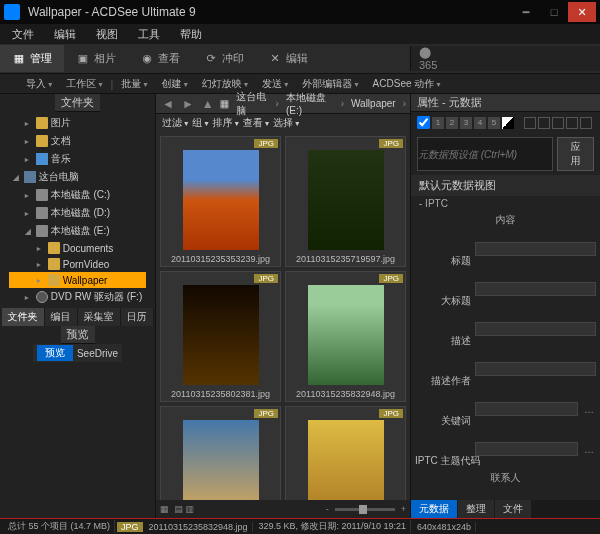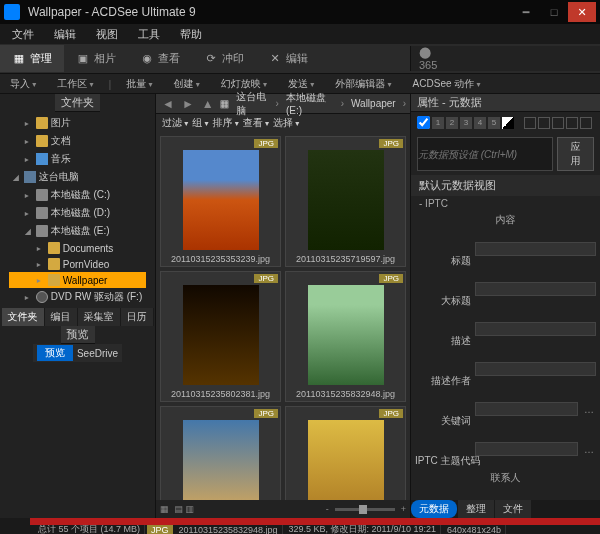--- a/index.html
+++ b/index.html
@@ -10,21 +10,21 @@
 .titlebar .winbtns { display: flex; }
 .titlebar .winbtn { width: 28px; height: 20px; display: flex; align-items: center; justify-content: center; color: #888; }
 .titlebar .winbtn.close { background: #c0392b; color: #fff; }
 .menubar { height: 20px; background: #1a1a1a; display: flex; align-items: center; padding: 0 4px; gap: 4px; }
 .menubar .item { padding: 2px 8px; color: #ccc; }
 .tabbar { height: 30px; background: #2a2a2a; display: flex; align-items: center; border-bottom: 1px solid #111; }
 .tabbar .tab { padding: 6px 12px; display: flex; align-items: center; gap: 4px; color: #aaa; }
 .tabbar .tab.active { background: #3a3a3a; color: #fff; }
 .tabbar .tab .ico { width: 14px; height: 14px; display: inline-flex; align-items: center; justify-content: center; }
 .tabbar .right { margin-left: auto; padding: 0 8px; color: #888; }
-.toolbar2 { height: 20px; background: #222; display: flex; align-items: center; padding: 0 4px; gap: 9px; border-bottom: 1px solid #111; }
+.toolbar2 { height: 20px; background: #222; display: flex; align-items: center; padding: 0 20px; gap: 2px; border-bottom: 1px solid #111; }
 .toolbar2 .btn { padding: 2px 6px; color: #bbb; font-size: 10px; }
 .toolbar2 .btn::after { content: " ▾"; font-size: 8px; color: #888; }
 .main { display: flex; height: 424px; }
 .left { width: 156px; background: #222; display: flex; flex-direction: column; border-right: 1px solid #111; align-items: center; }
 .panelhead { height: 18px; background: #333; display: flex; align-items: center; padding: 0 6px; font-size: 11px; border-bottom: 1px solid #111; }
 .tree { flex: 0 0 auto; padding: 2px 0; font-size: 10px; overflow: hidden; }
 .treeitem { padding: 2px 4px; display: flex; align-items: center; gap: 3px; white-space: nowrap; }
 .treeitem .exp { width: 8px; color: #888; font-size: 8px; }
 .treeitem .ico { width: 12px; height: 12px; }
 .treeitem.sel { background: #ffa500; color: #000; }
@@ -68,22 +68,22 @@
 .metahead { padding: 3px 8px; font-size: 11px; background: #2a2a2a; }
 .metasection { padding: 2px 8px; font-size: 10px; color: #aaa; }
 .metasection .sec::before { content: "- "; }
 .metafields { flex: 1; overflow: hidden; padding: 0 4px; }
 .metafield { display: flex; align-items: center; padding: 1px 0; gap: 4px; }
 .metafield .lbl { width: 56px; text-align: right; font-size: 10px; color: #bbb; white-space: nowrap; margin-top: 24px; }
 .metafield .val { flex: 1; height: 14px; background: #333; border: 1px solid #444; }
 .metafield .more { width: 14px; text-align: center; color: #888; font-size: 10px; }
 .righttabs { height: 18px; display: flex; background: #1a1a1a; font-size: 10px; }
 .righttabs .t { padding: 2px 8px; background: #2a2a2a; margin-right: 1px; }
-.righttabs .t.active { background: #0066cc; color: #fff; border-radius: 8px; }
-.statusbar { height: 16px; background: #1a1a1a; display: flex; align-items: center; padding: 0 4px; font-size: 9px; color: #aaa; gap: 2px; border-top: 7px solid #b91c1c; white-space: nowrap; overflow: hidden; margin-left: 30px; }
+.righttabs .t.active { background: #0066cc; color: #fff; }
+.statusbar { height: 16px; background: #1a1a1a; display: flex; align-items: center; padding: 0 4px; font-size: 9px; color: #aaa; gap: 2px; border-top: 1px solid #b91c1c; white-space: nowrap; overflow: hidden; }
 .statusbar .seg { padding: 0 4px; border-right: 1px solid #333; }
 .statusbar .jpg { background: #998833; color: #fff; padding: 0 4px; }
 </style>
 </head>
 <body>
 
 <div class="titlebar">
   <div class="logo"></div>
   <div class="title">Wallpaper - ACDSee Ultimate 9</div>
   <div class="winbtns">

